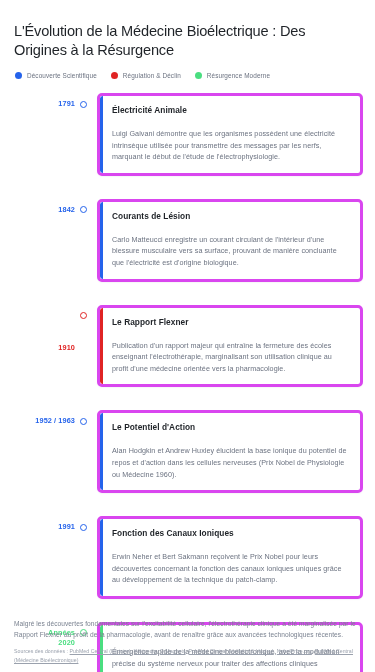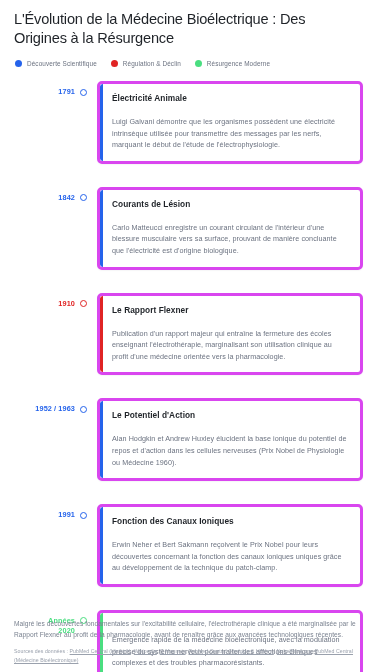--- a/index.html
+++ b/index.html
@@ -9,21 +9,21 @@
     height: 672px;
     background: #ffffff;
     font-family: "Liberation Sans", sans-serif;
     -webkit-font-smoothing: antialiased;
   }
 
   .page {
     width: 375px;
     height: 672px;
     background: #ffffff;
-    padding: 10px 12px 0 12px;
+    padding: 22px 12px 0 12px;
     overflow: hidden;
     position: relative;
   }
 
   
   .title {
     font-size: 14.6px;
     line-height: 19px;
     font-weight: 400;
     color: #1f2328;
@@ -209,21 +209,21 @@
         </div>
         <div class="tl-spacer"></div>
         <div class="tl-card">
           <span class="tl-accent" style="background: rgb(37, 99, 235);"></span>
           <div class="tl-card-title">Courants de Lésion</div>
           <div class="tl-card-desc">Carlo Matteucci enregistre un courant circulant de l'intérieur d'une blessure musculaire vers sa surface, prouvant de manière concluante que l'électricité est d'origine biologique.</div>
         </div>
       </div>
       <div class="tl-row">
         <div class="tl-date-col">
-          <div class="tl-date" style="color: rgb(224, 36, 36);">1910</div>
+          <div class="tl-date" style="color: rgb(224, 36, 36); margin-top: 32px;">1910</div>
           <span class="tl-marker" style="color: rgb(224, 36, 36);"></span>
         </div>
         <div class="tl-spacer"></div>
         <div class="tl-card">
           <span class="tl-accent" style="background: rgb(224, 36, 36);"></span>
           <div class="tl-card-title">Le Rapport Flexner</div>
           <div class="tl-card-desc">Publication d'un rapport majeur qui entraîne la fermeture des écoles enseignant l'électrothérapie, marginalisant son utilisation clinique au profit d'une médecine orientée vers la pharmacologie.</div>
         </div>
       </div>
       <div class="tl-row">

